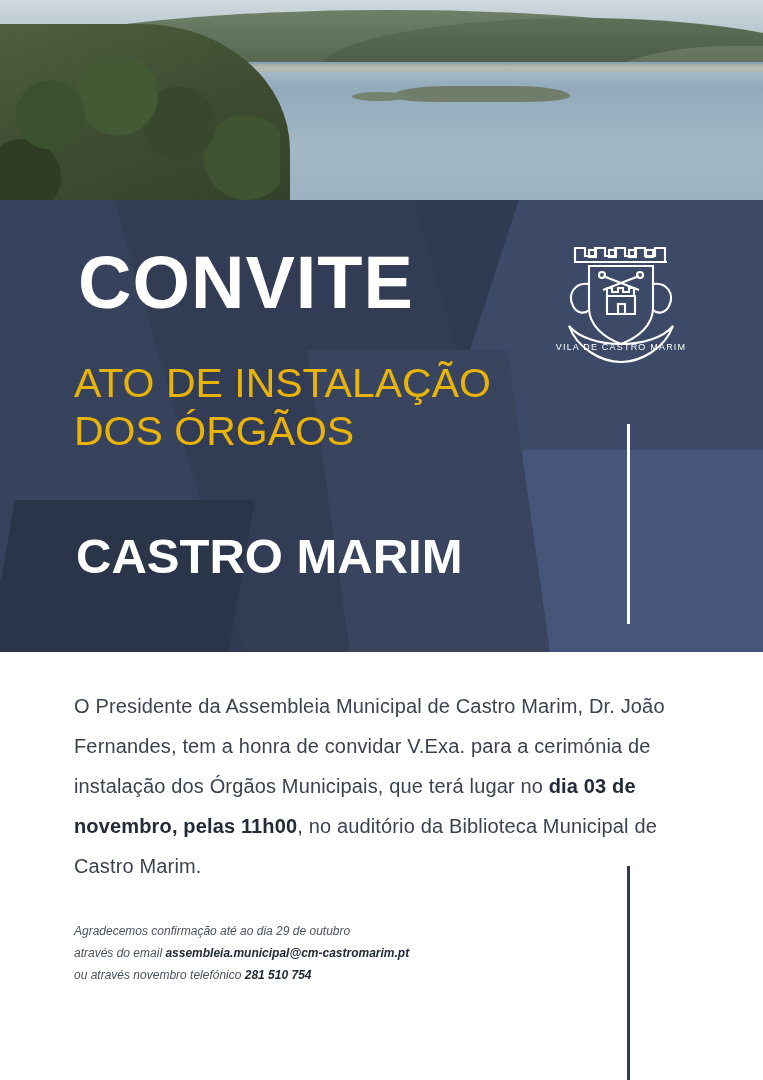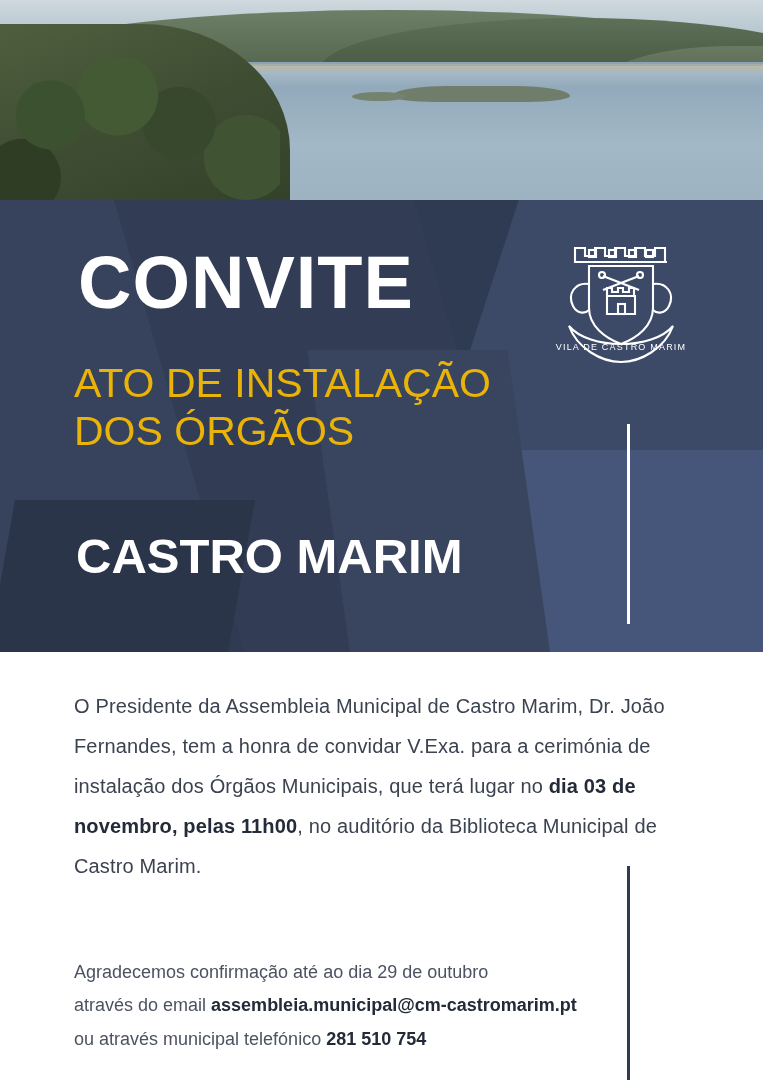--- a/index.html
+++ b/index.html
@@ -206,25 +206,26 @@
     color: #3b4250;
     font-size: 20px;
     line-height: 2.0;
     letter-spacing: .15px;
   }
   .body-text b { font-weight: bold; color: #232a38; }
 
   
   .footer {
     position: absolute;
-    top: 956px; left: 74px;
+    top: 920px; left: 74px;
     width: 560px;
     color: #4b5261;
-    font-size: 18px;
+    font-size: 12px;
     line-height: 1.85;
+    font-style: italic;
   }
   .footer b { font-weight: bold; color: #232a38; }
 
   .footer-rule {
     position: absolute;
     top: 866px; left: 627px;
     width: 3px; height: 214px;
     background: #2f3b52;
   }
 </style>
@@ -305,17 +306,17 @@
   </div>
 
   <div class="footer-rule"></div>
 
   <div class="footer">
     <div>Agradecemos confirmação até ao dia 29 de outubro</div>
     <div>
       <span>através do email </span><b>assembleia.municipal@cm-castromarim.pt</b>
     </div>
     <div>
-      <span>ou através municipal telefónico </span><b>281 510 754</b>
+      <span>ou através novembro telefónico </span><b>281 510 754</b>
     </div>
   </div>
 
 </div>
 
 </body></html>

